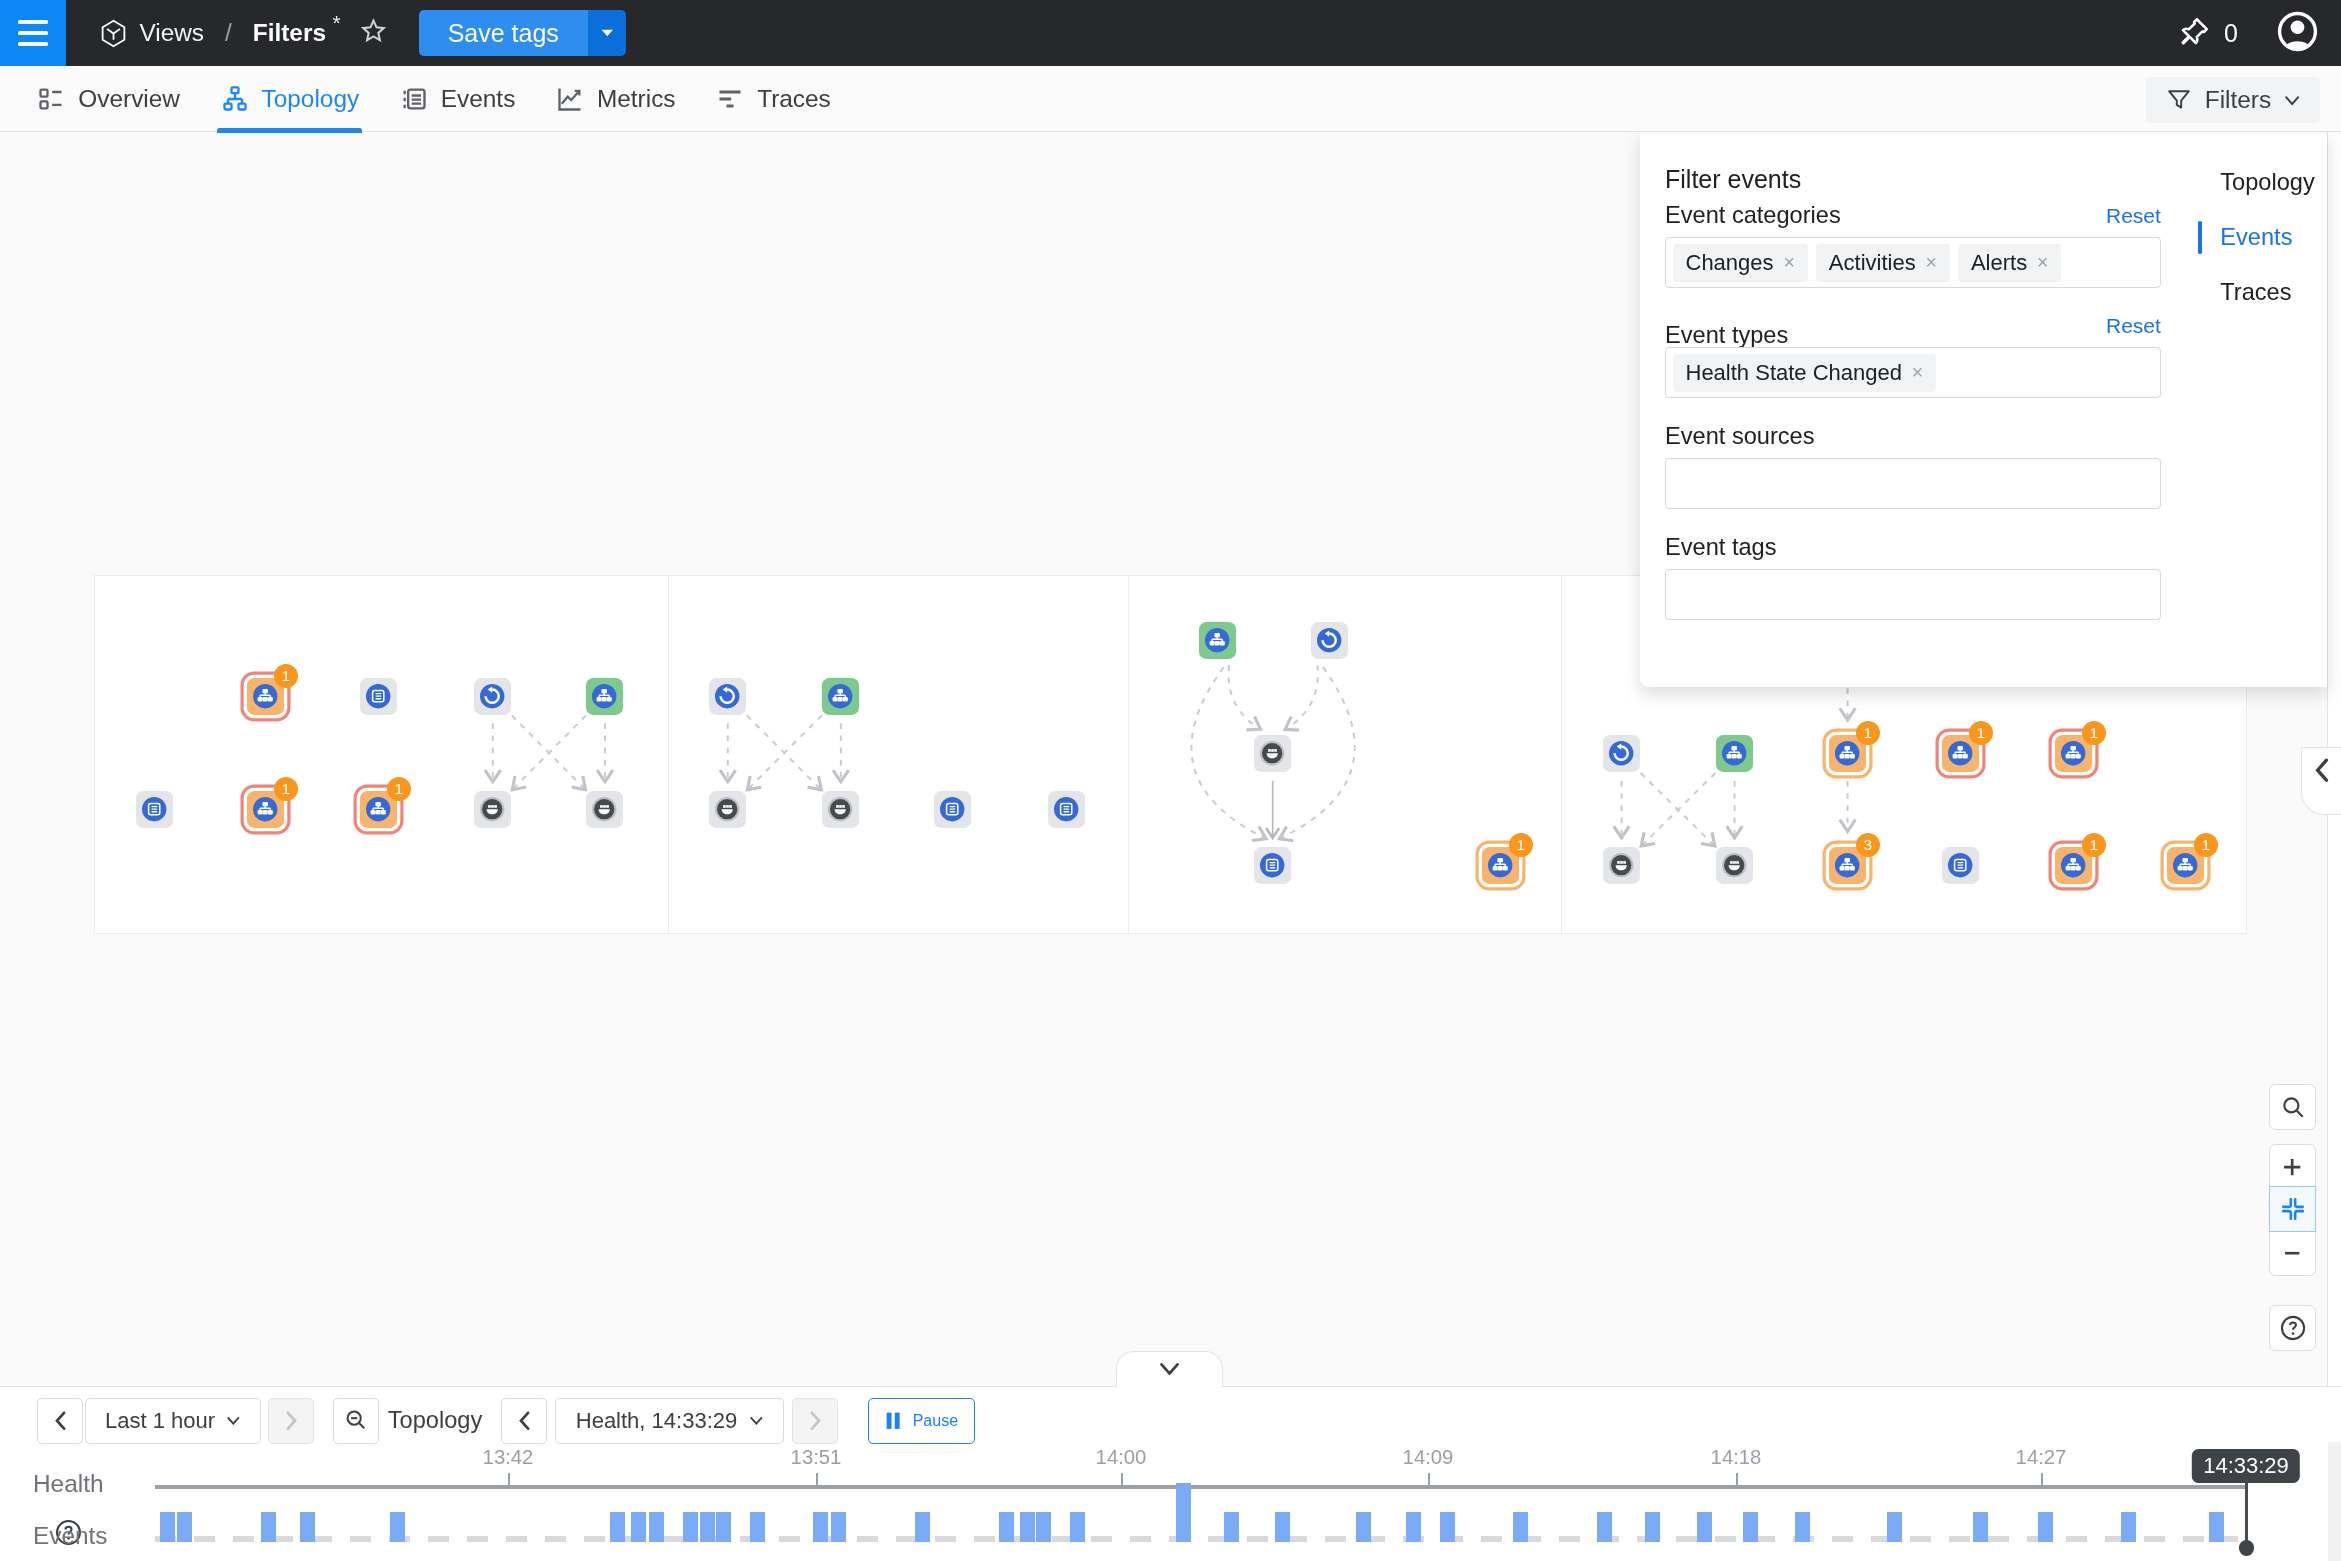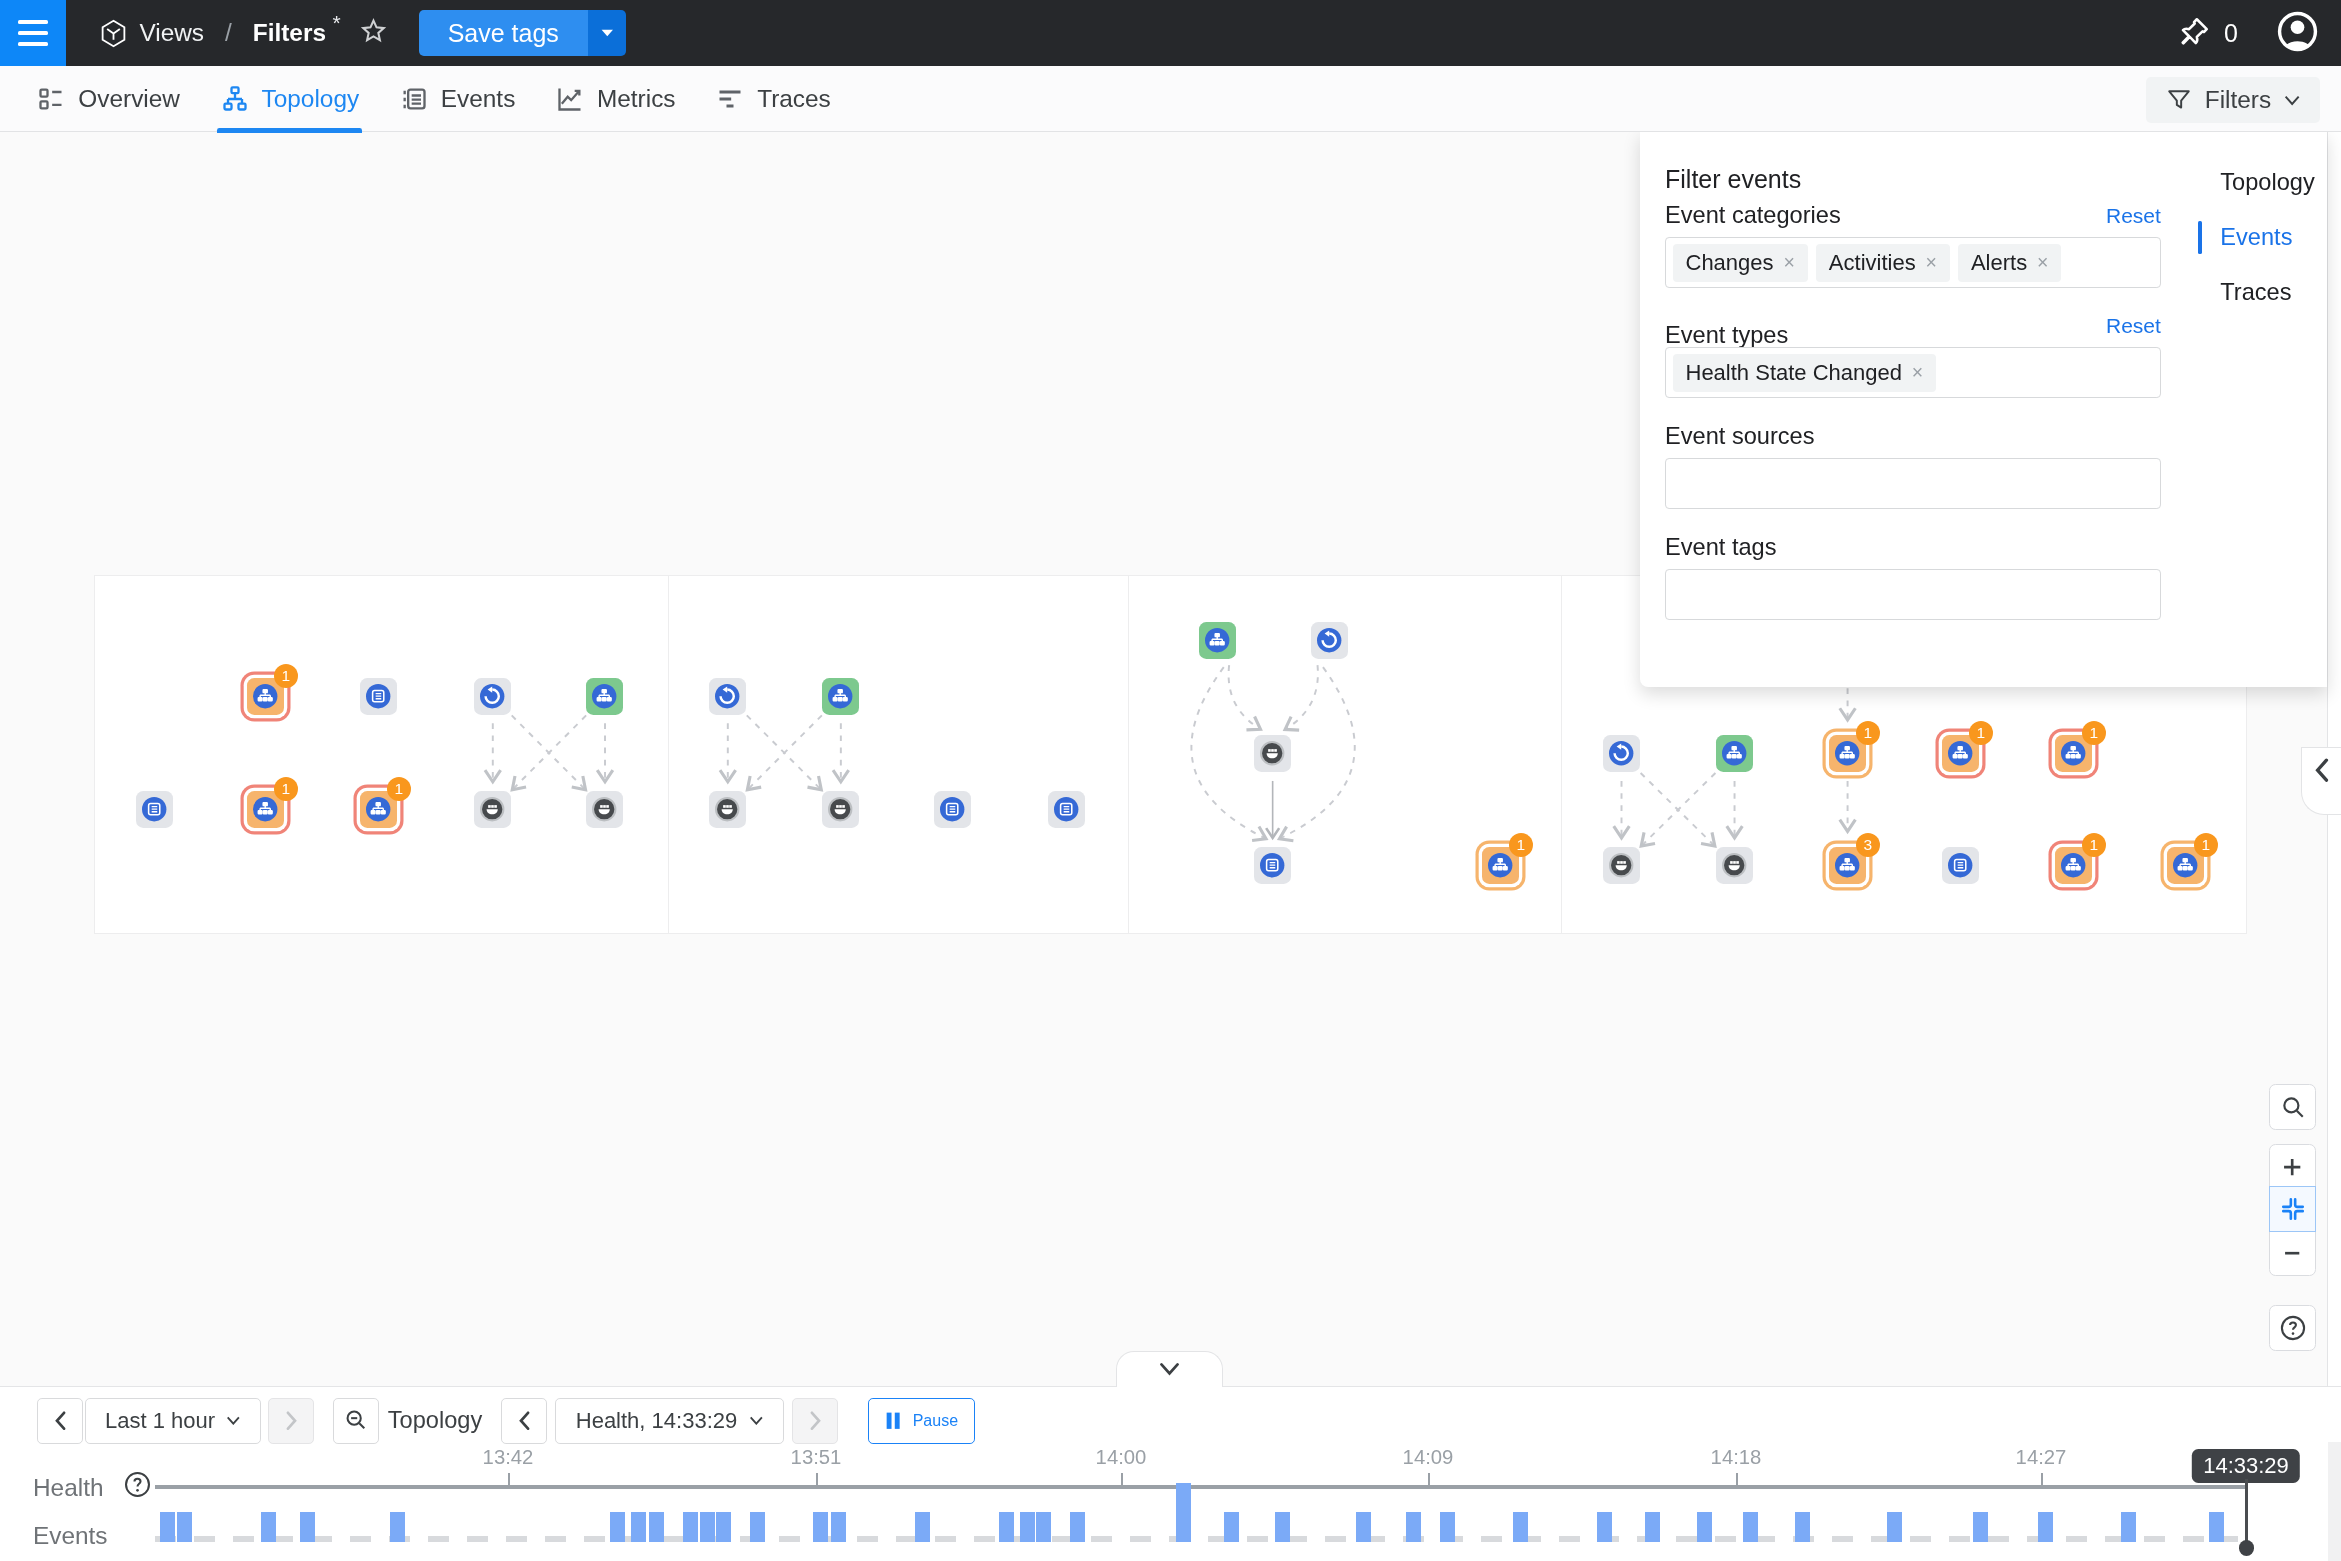--- a/index.html
+++ b/index.html
@@ -103,21 +103,21 @@
   .ctl { position:absolute; top:10.6px; height:46px; background:#fff; border:1.6px solid #d9dadc;
     border-radius:4.9px; display:flex; align-items:center; justify-content:center; gap:11.4px;
     font-size:22px; color:#3c4043; cursor:pointer; font-family:inherit; }
   .ctl.disabled { background:#f4f4f5; border-color:#e4e4e6; color:#c3c5c8; cursor:default; }
   .ctl.pause { border-color:#1a82f7; color:#1a82f7; font-size:16px; }
   #ctx-label { position:absolute; top:10.6px; left:382px; width:106px; height:46px; display:flex;
     align-items:center; justify-content:center; font-size:23.6px; color:#3c4043; }
 
   
   #tl-health-label, #tl-events-label { position:absolute; left:33px; font-size:24.4px; color:#6f7377;
-    display:flex; align-items:center; gap:19.5px; }
+    display:flex; align-items:center; gap:19.5px;flex-direction:column; }
   #tl-health-label { top:83px; } #tl-events-label { top:135px; }
   #tl-track { position:absolute; left:155px; top:0; width:2091px; height:176px; }
   #health-line { position:absolute; left:0; top:98px; width:100%; height:4.1px; background:#9aa0a6; }
   .tick { position:absolute; top:86px; width:1.6px; height:12.2px; background:#9aa0a6; }
   .tick-label { position:absolute; top:59px; transform:translateX(-50%); font-size:20.3px;
     color:#9aa0a6; white-space:nowrap; }
   #ev-dashes { position:absolute; left:0; top:149px; width:2083px; height:5.7px;
     background:repeating-linear-gradient(90deg,#d8dadd 0 21px,transparent 21px 39px); }
   .ev-bar { position:absolute; width:14.6px; background:#7baaf7; bottom:21px; }
   #time-marker { position:absolute; top:0; }

